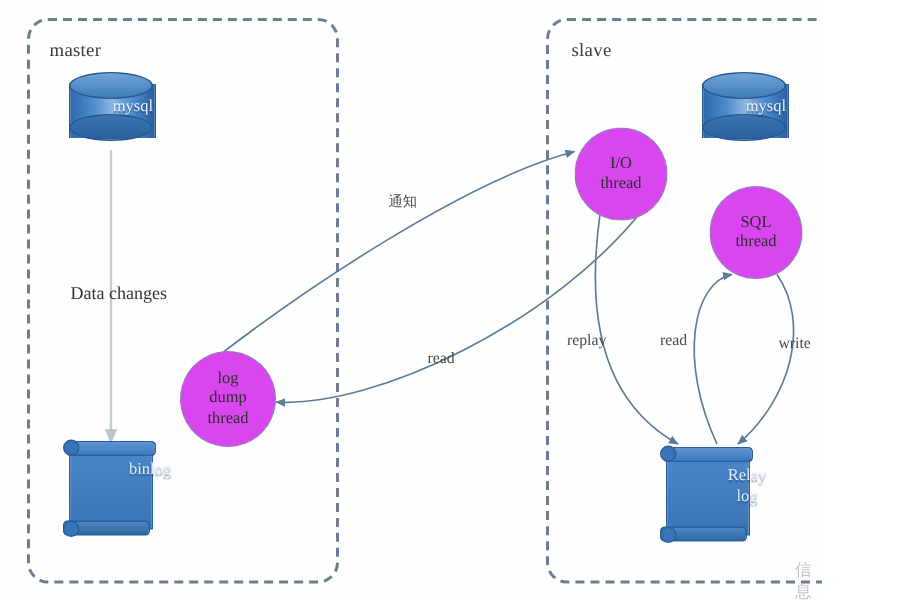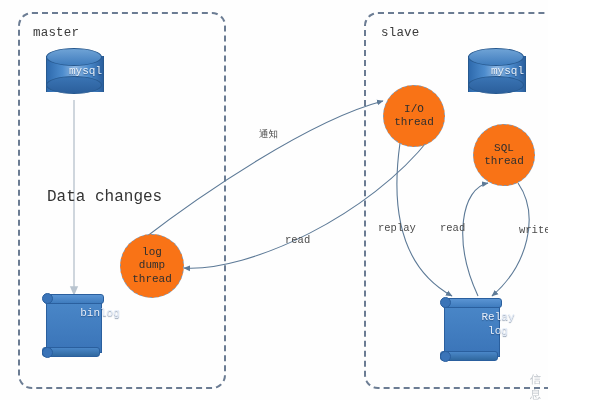--- a/index.html
+++ b/index.html
@@ -5,21 +5,21 @@
   html, body {
     margin: 0;
     padding: 0;
     background: #ffffff;
   }
   #canvas {
     position: relative;
     width: 548px;
     height: 400px;
     background: #fefefe;
-    font-family: Liberation Mono, monospace;
+    font-family: Liberation Serif, serif;
     overflow: hidden;
   }
   .zone {
     position: absolute;
     border: 2px dashed #6b7c93;
     border-radius: 14px;
     background: transparent;
   }
   #master-zone { left: 18px; top: 12px; width: 204px; height: 373px; }
   #slave-zone  { left: 364px; top: 12px; width: 216px; height: 373px; }
@@ -122,41 +122,41 @@
     padding-left: 27px;
   }
   #binlog-node { left: 42px; top: 292px; }
   #relaylog-node { left: 440px; top: 296px; }
 
   
   .thread-circle {
     position: absolute;
     border: 1.6px dashed #7f93ab;
     border-radius: 50%;
-    background: #f97316;
+    background: #d946ef;
     display: flex;
     align-items: center;
     justify-content: center;
     text-align: center;
     color: #2f2f2f;
     font-size: 11px;
     line-height: 13.5px;
   }
   #log-dump-thread { left: 120px; top: 234px; width: 62px; height: 62px; }
   #io-thread       { left: 383px; top: 85px;  width: 60px; height: 60px; }
   #sql-thread      { left: 473px; top: 124px; width: 60px; height: 60px; }
 
   
   .edge-label {
     position: absolute;
     font-size: 10.5px;
     color: #4a4a4a;
     white-space: nowrap;
   }
-  #label-datachanges { left: 47px; top: 188px; font-size: 16px; color: #333; }
+  #label-datachanges { left: 47px; top: 188px; font-size: 12px; color: #333; }
   #label-notify { left: 236px; top: 128px; font-size: 9.5px; margin-left: 23px; }
   #label-read-mid { left: 285px; top: 234px; }
   #label-write { left: 378px; top: 222px; }
   #label-read-relay { left: 440px; top: 222px; }
   #label-replay { left: 519px; top: 224px; }
 
   svg.wires { position: absolute; left: 0; top: 0; width: 600px; height: 400px; }
 
   
   #watermark {

